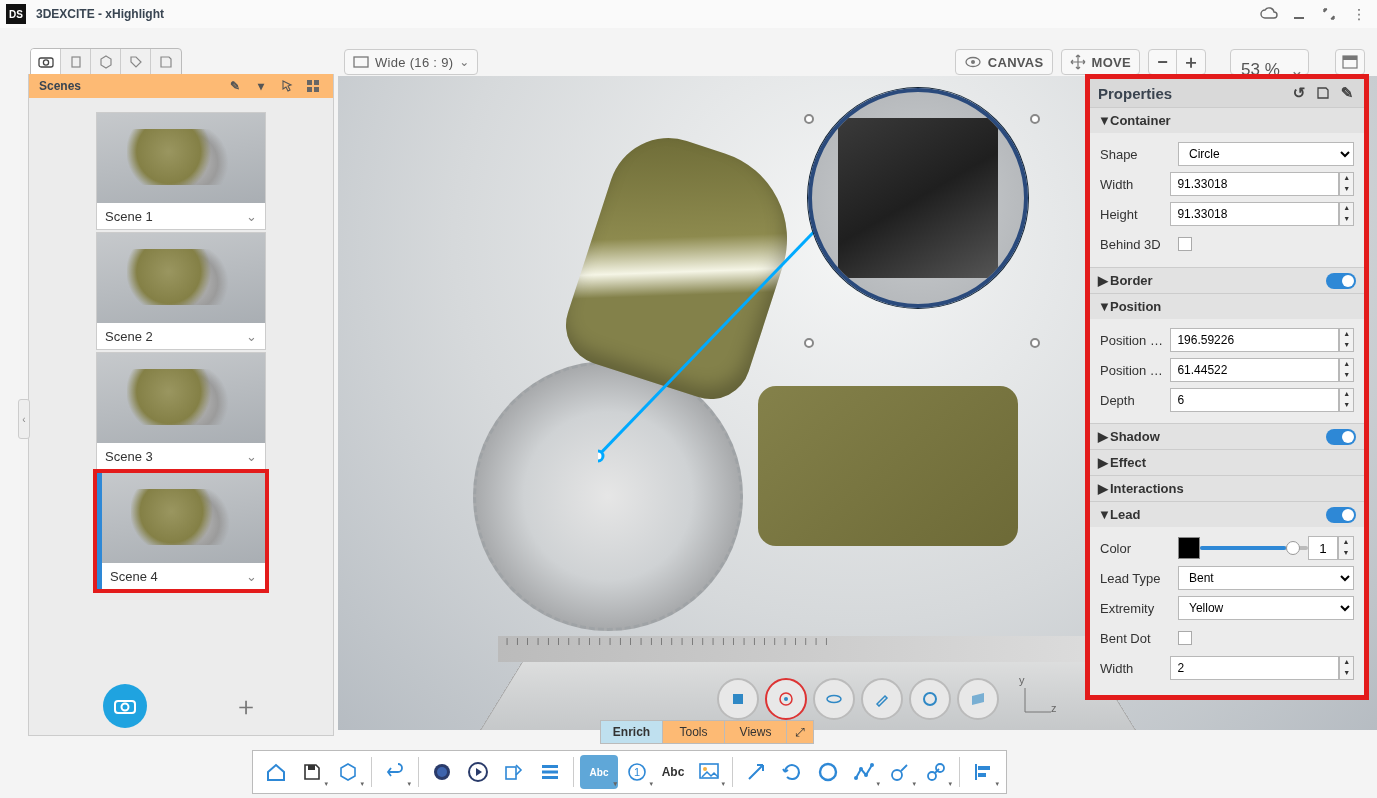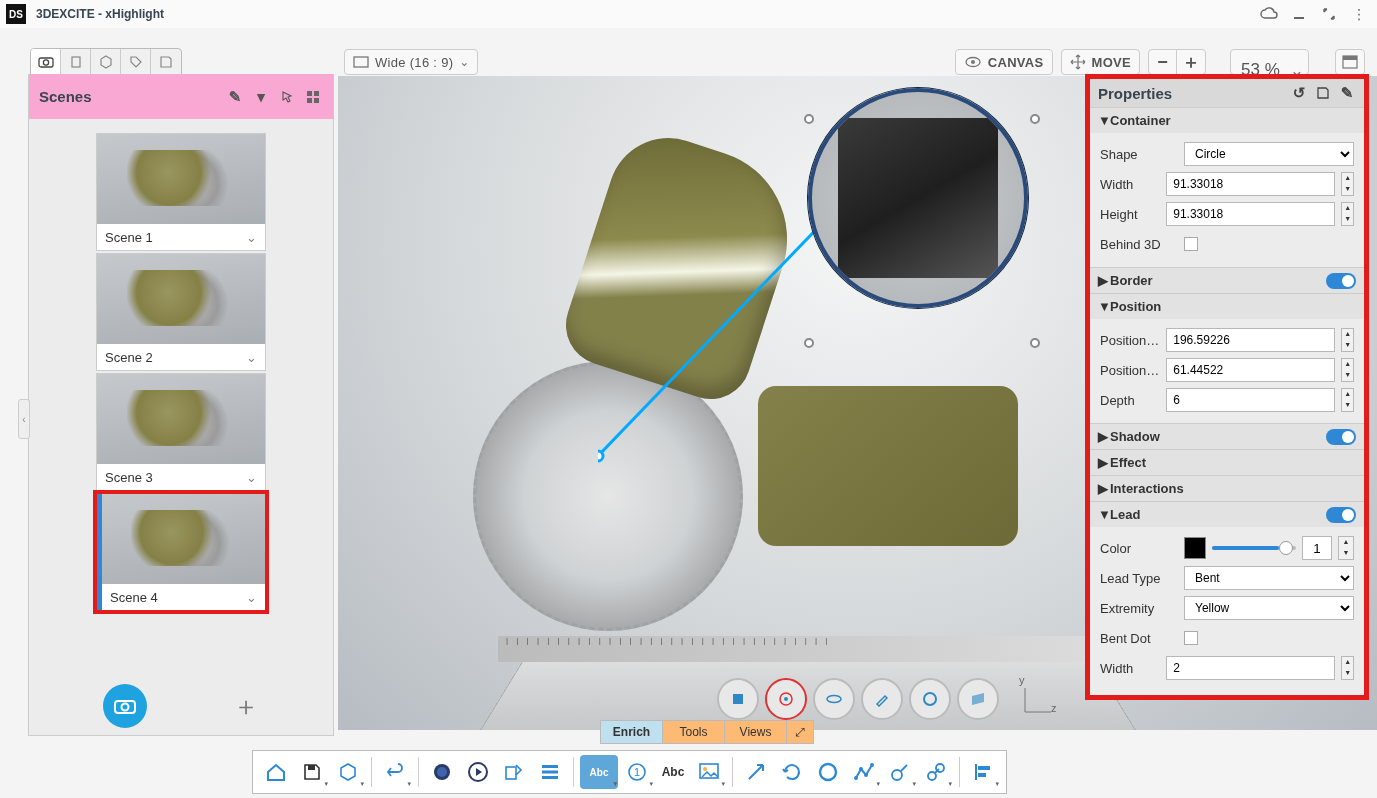--- a/index.html
+++ b/index.html
@@ -11,21 +11,21 @@
 .titlebar .title { font-weight:bold; color:#394552; }
 .titlebar .spacer { flex:1; }
 .titlebar .win-btn { width:24px; height:24px; margin-left:6px; display:flex; align-items:center; justify-content:center; color:#555; }
 .tool-tabs { position:absolute; left:30px; top:48px; display:flex; border:1px solid #bbb; border-radius:4px 4px 0 0; overflow:hidden; background:#f0f0f0; }
 .tool-tabs .tab { width:30px; height:26px; display:flex; align-items:center; justify-content:center; border-right:1px solid #ccc; }
 .tool-tabs .tab:last-child { border-right:none; }
 .tool-tabs .tab.active { background:#fff; }
 
 
 .scenes-panel { position:absolute; left:28px; top:74px; width:306px; bottom:62px; background:#ececec; border:1px solid #ccc; border-top:none; display:flex; flex-direction:column; }
-.scenes-header { height:45px; background:#f9a8d4; display:flex; align-items:center; padding:0 10px; font-weight:bold; color:#394552; font-size:15px;}
+.scenes-header { height:24px; background:#fdba74; display:flex; align-items:center; padding:0 10px; font-weight:bold; color:#394552; font-size:12px;}
 .scenes-header .spacer { flex:1; }
 .scenes-header .ico { width:20px; height:20px; margin-left:6px; display:flex; align-items:center; justify-content:center; color:#555; }
 .scenes-body { flex:1; overflow-y:auto; padding:14px 0 8px 0; }
 .scene-item { width:170px; margin:0 auto 2px auto; background:#fff; border:1px solid #ccc; }
 .scene-item.selected { outline:4px solid #e31b1b; outline-offset:-1px; }
 .scene-thumb { height:90px; background:linear-gradient(170deg,#c6c9cc,#a9aeb3); position:relative; overflow:hidden;}
 .scene-thumb .saw-shape { position:absolute; left:18%; top:18%; width:62%; height:62%; background:radial-gradient(circle at 40% 40%, #9a9660 0%, #848046 45%, transparent 60%), radial-gradient(circle at 60% 60%, #c4c4c4 0%, #9b9b9b 40%, transparent 55%); border-radius:8px;}
 .scene-label { height:26px; display:flex; align-items:center; justify-content:space-between; padding:0 8px; font-size:13px; }
 .scenes-footer { height:58px; display:flex; align-items:center; justify-content:center; gap:86px; }
 .cam-btn { width:44px; height:44px; border-radius:50%; background:#1fa3e0; display:flex; align-items:center; justify-content:center; color:#fff; font-size:20px; }
@@ -63,21 +63,21 @@
 .props-panel { position:absolute; right:8px; top:74px; width:284px; background:#ececec; border:5px solid #e31b1b; padding-bottom:4px;}
 .props-header { height:28px; background:#d9d9d9; display:flex; align-items:center; padding:0 8px; font-weight:bold; font-size:15px; color:#3a4450;}
 .props-header .spacer{flex:1;}
 .props-header .ico{ width:18px;height:18px;margin-left:6px;display:flex;align-items:center;justify-content:center;color:#444;}
 .section-head { height:26px; background:#e2e2e2; display:flex; align-items:center; padding:0 8px; font-weight:bold; border-top:1px solid #ccc; font-size:13px;}
 .section-head .arrow{ width:12px; display:inline-block;}
 .section-head .spacer{flex:1;}
 .toggle { width:30px; height:16px; border-radius:8px; background:#2e88d6; position:relative;}
 .toggle::after{ content:""; position:absolute; right:2px; top:2px; width:12px; height:12px; border-radius:50%; background:#fff;}
 .section-body { padding:6px 10px 8px 10px; background:#ececec;}
-.prop-row { display:flex; align-items:center; height:30px; gap:6px;}
+.prop-row { display:flex; align-items:center; height:30px; gap:0;}
 .prop-row label { width:78px; font-size:13px; color:#333; overflow:hidden; text-overflow:ellipsis; white-space:nowrap;}
 .prop-input, .prop-select { flex:1; height:24px; border:1px solid #b8b8b8; background:#fff; padding:0 6px; font-size:12px;}
 .spin { width:16px; display:flex; flex-direction:column; border:1px solid #b8b8b8; height:24px;}
 .spin div{ flex:1; font-size:7px; text-align:center; line-height:10px; background:#f2f2f2;}
 .checkbox { width:14px; height:14px; border:1px solid #aaa; background:#fff;}
 .color-swatch{ width:22px;height:22px; border:1px solid #888;}
 .slider-track{ flex:1; height:4px; background:#bbb; border-radius:2px; position:relative;}
 .slider-track .fill{ position:absolute; left:0; top:0; bottom:0; width:80%; background:#2e88d6; border-radius:2px;}
 .slider-track .knob{ position:absolute; left:80%; top:-5px; width:14px; height:14px; border-radius:50%; background:#fff; border:1px solid #999;}
 .num-small{ width:30px; height:24px; border:1px solid #b8b8b8; text-align:center;}

